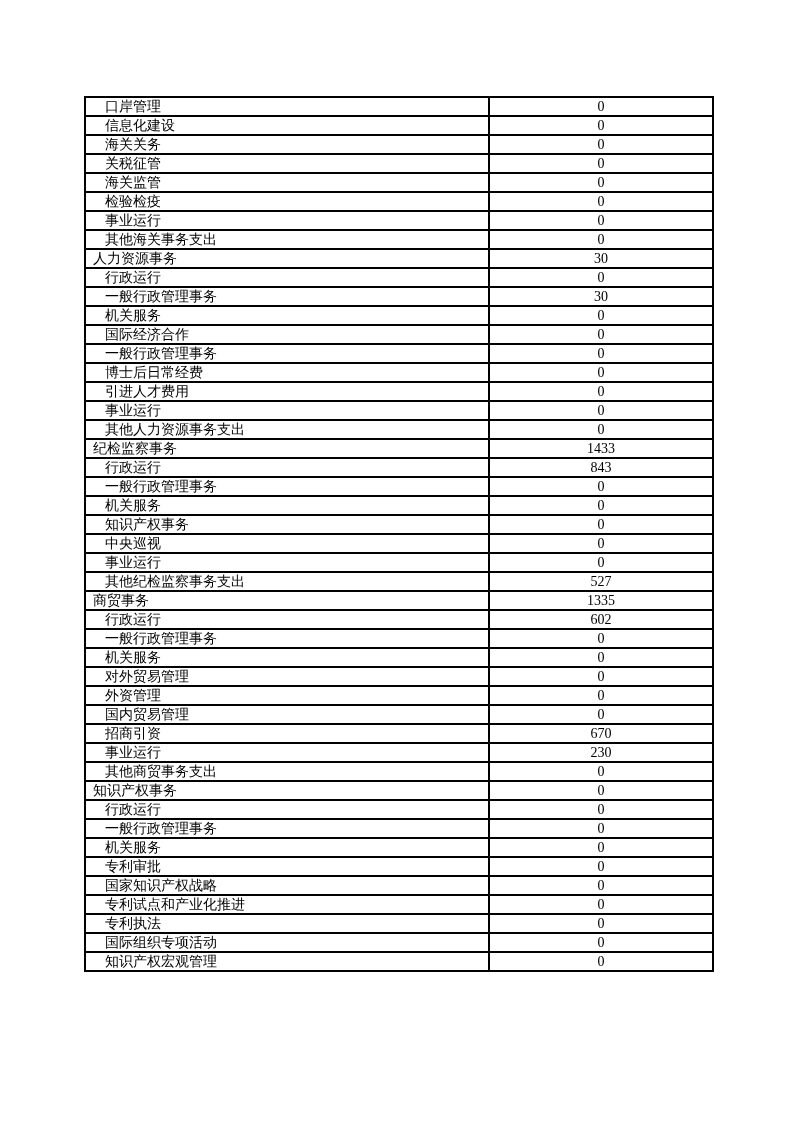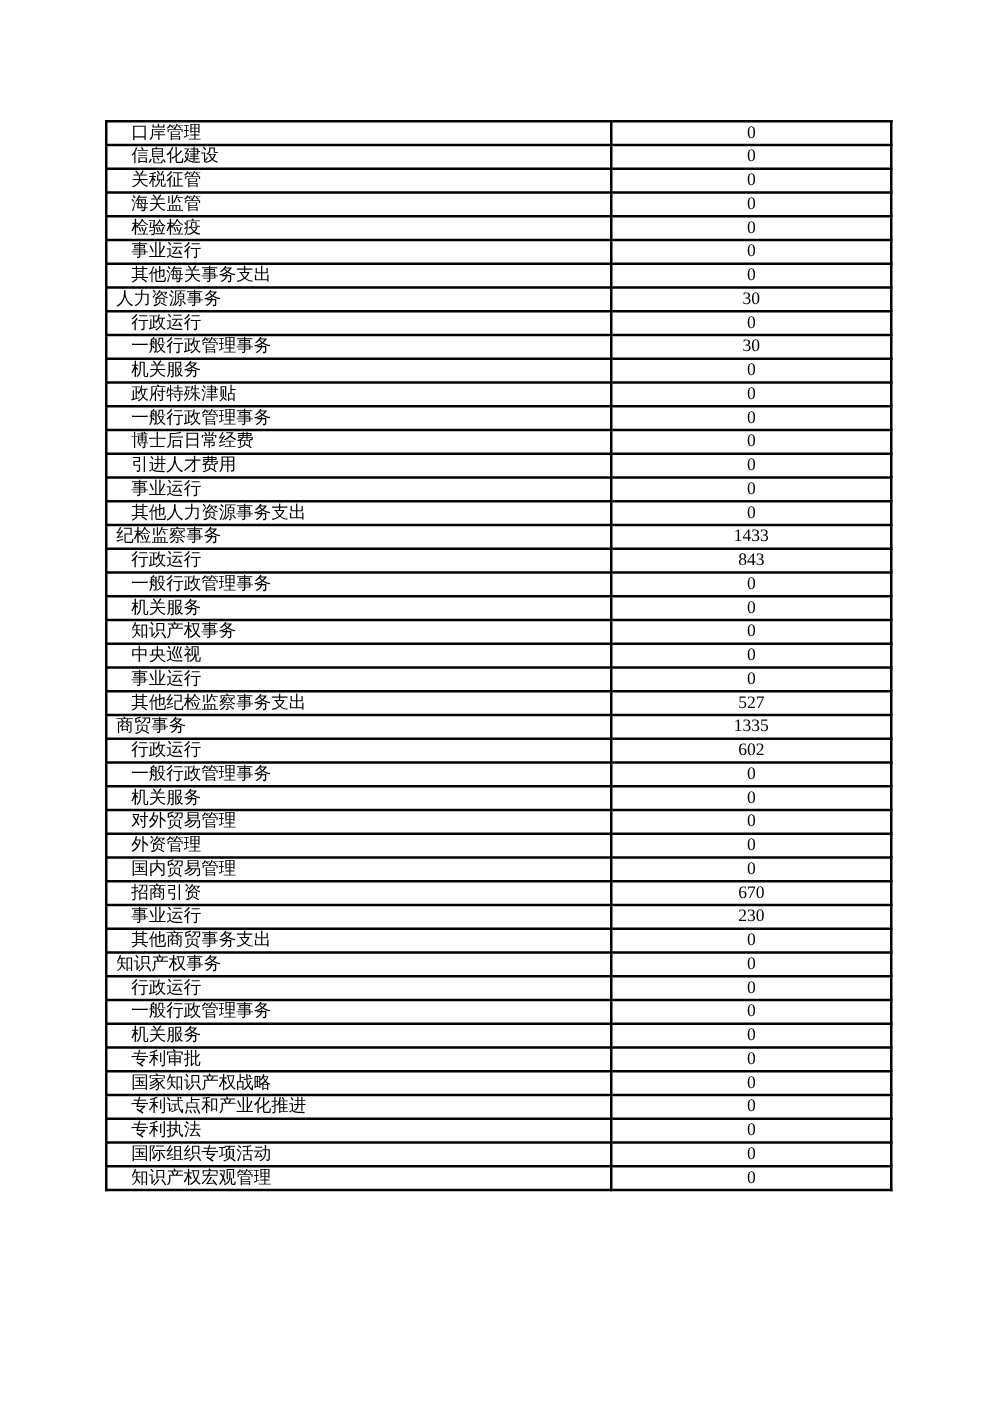--- a/index.html
+++ b/index.html
@@ -60,20 +60,24 @@
     <tbody id="table-body">
         <tr>
           <td class="cell-label lvl2">口岸管理</td>
           <td class="cell-value">0</td>
         </tr>
         <tr>
           <td class="cell-label lvl2">信息化建设</td>
           <td class="cell-value">0</td>
         </tr>
         <tr>
+          <td class="cell-label lvl2">海关关务</td>
+          <td class="cell-value">0</td>
+        </tr>
+        <tr>
           <td class="cell-label lvl2">关税征管</td>
           <td class="cell-value">0</td>
         </tr>
         <tr>
           <td class="cell-label lvl2">海关监管</td>
           <td class="cell-value">0</td>
         </tr>
         <tr>
           <td class="cell-label lvl2">检验检疫</td>
           <td class="cell-value">0</td>
@@ -96,21 +100,21 @@
         </tr>
         <tr>
           <td class="cell-label lvl2">一般行政管理事务</td>
           <td class="cell-value">30</td>
         </tr>
         <tr>
           <td class="cell-label lvl2">机关服务</td>
           <td class="cell-value">0</td>
         </tr>
         <tr>
-          <td class="cell-label lvl2">政府特殊津贴</td>
+          <td class="cell-label lvl2">国际经济合作</td>
           <td class="cell-value">0</td>
         </tr>
         <tr>
           <td class="cell-label lvl2">一般行政管理事务</td>
           <td class="cell-value">0</td>
         </tr>
         <tr>
           <td class="cell-label lvl2">博士后日常经费</td>
           <td class="cell-value">0</td>
         </tr>

